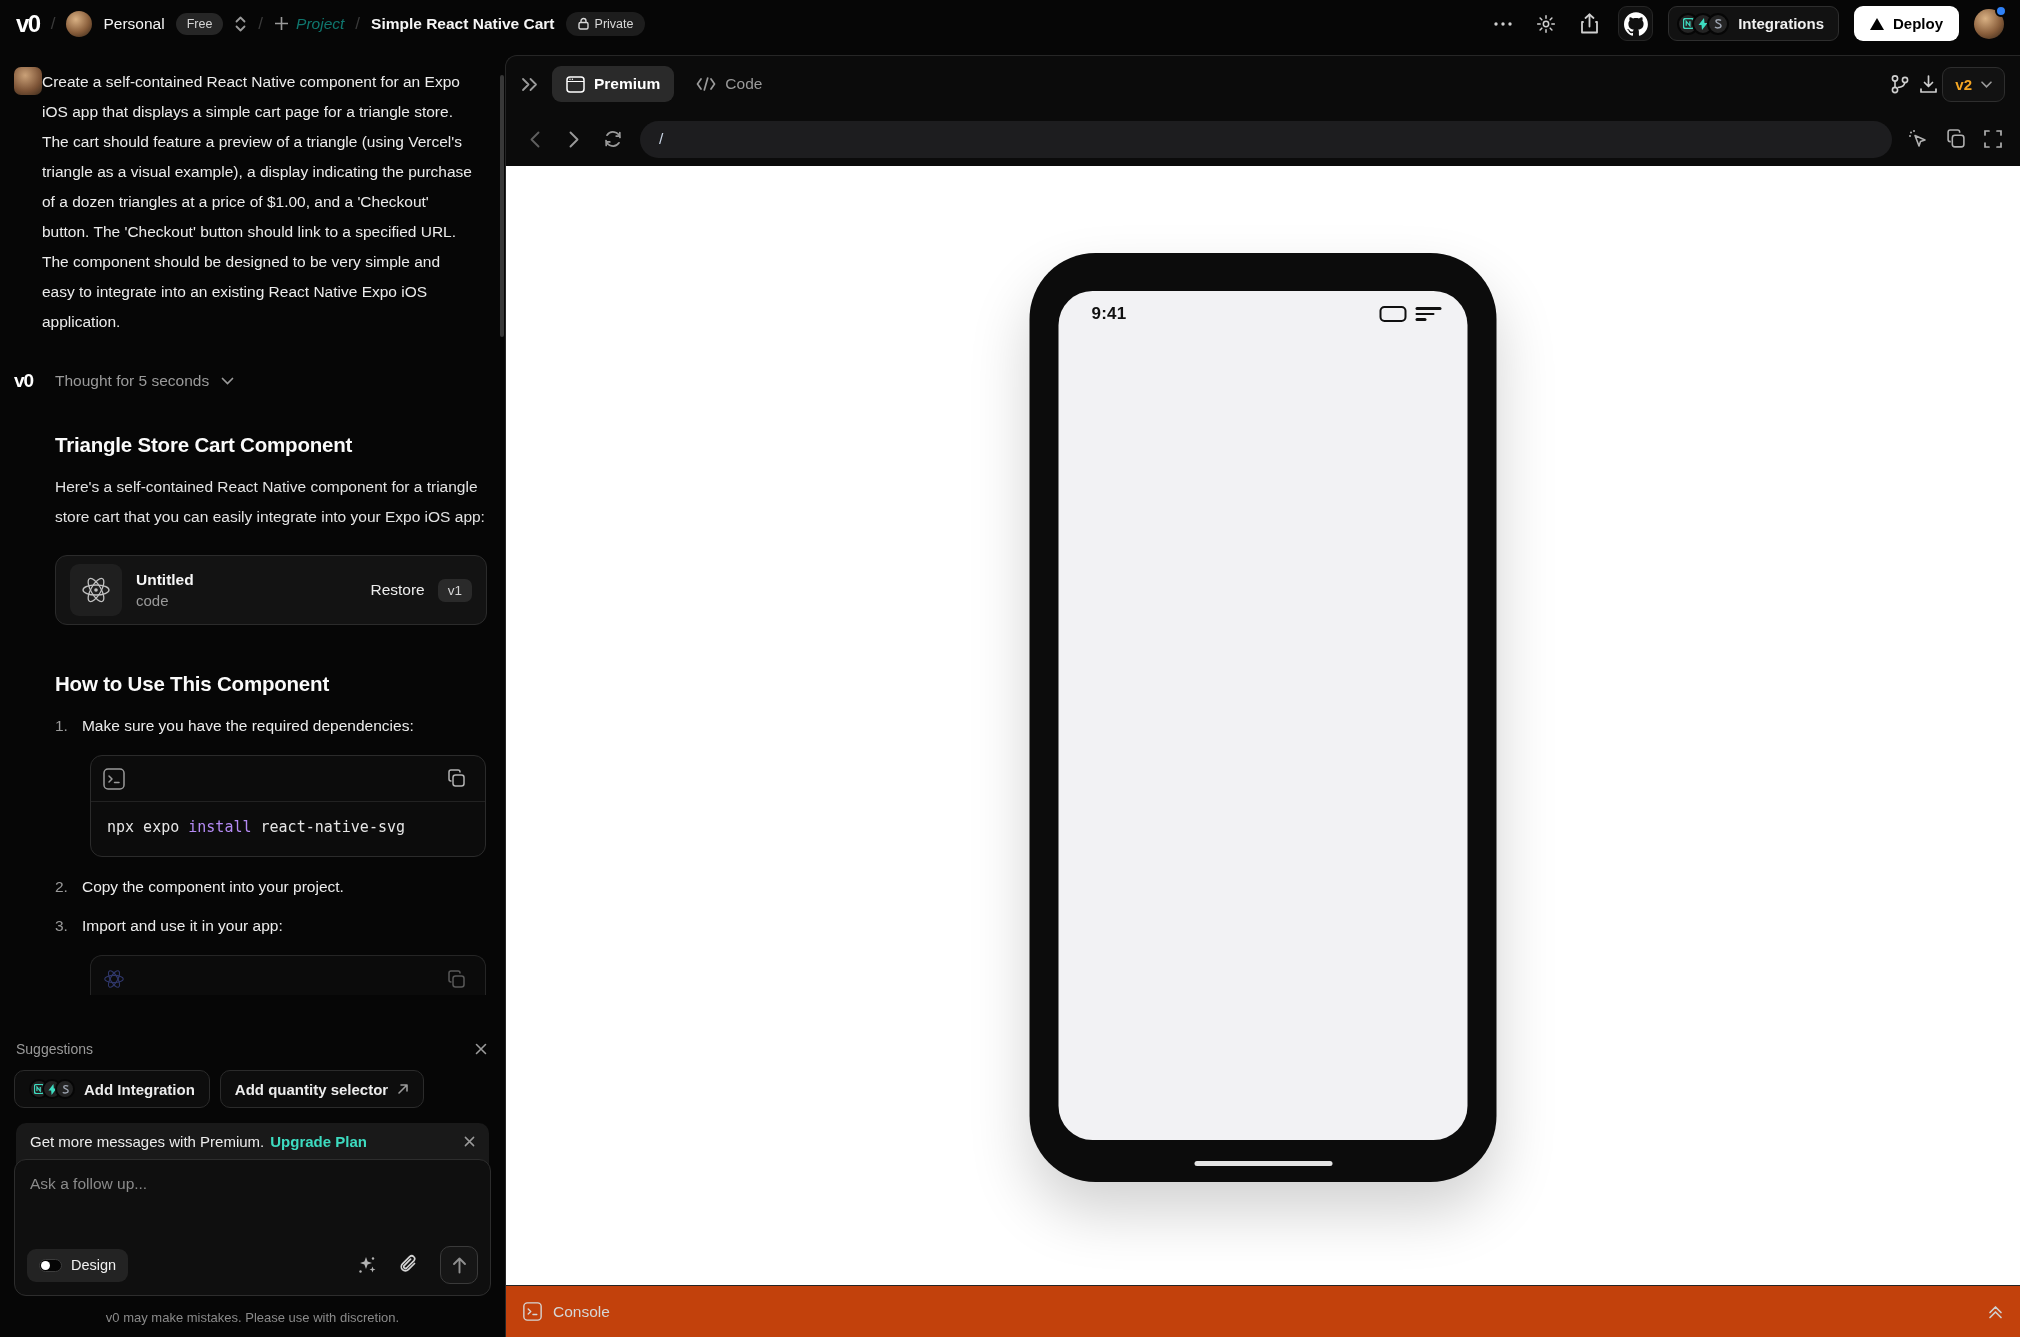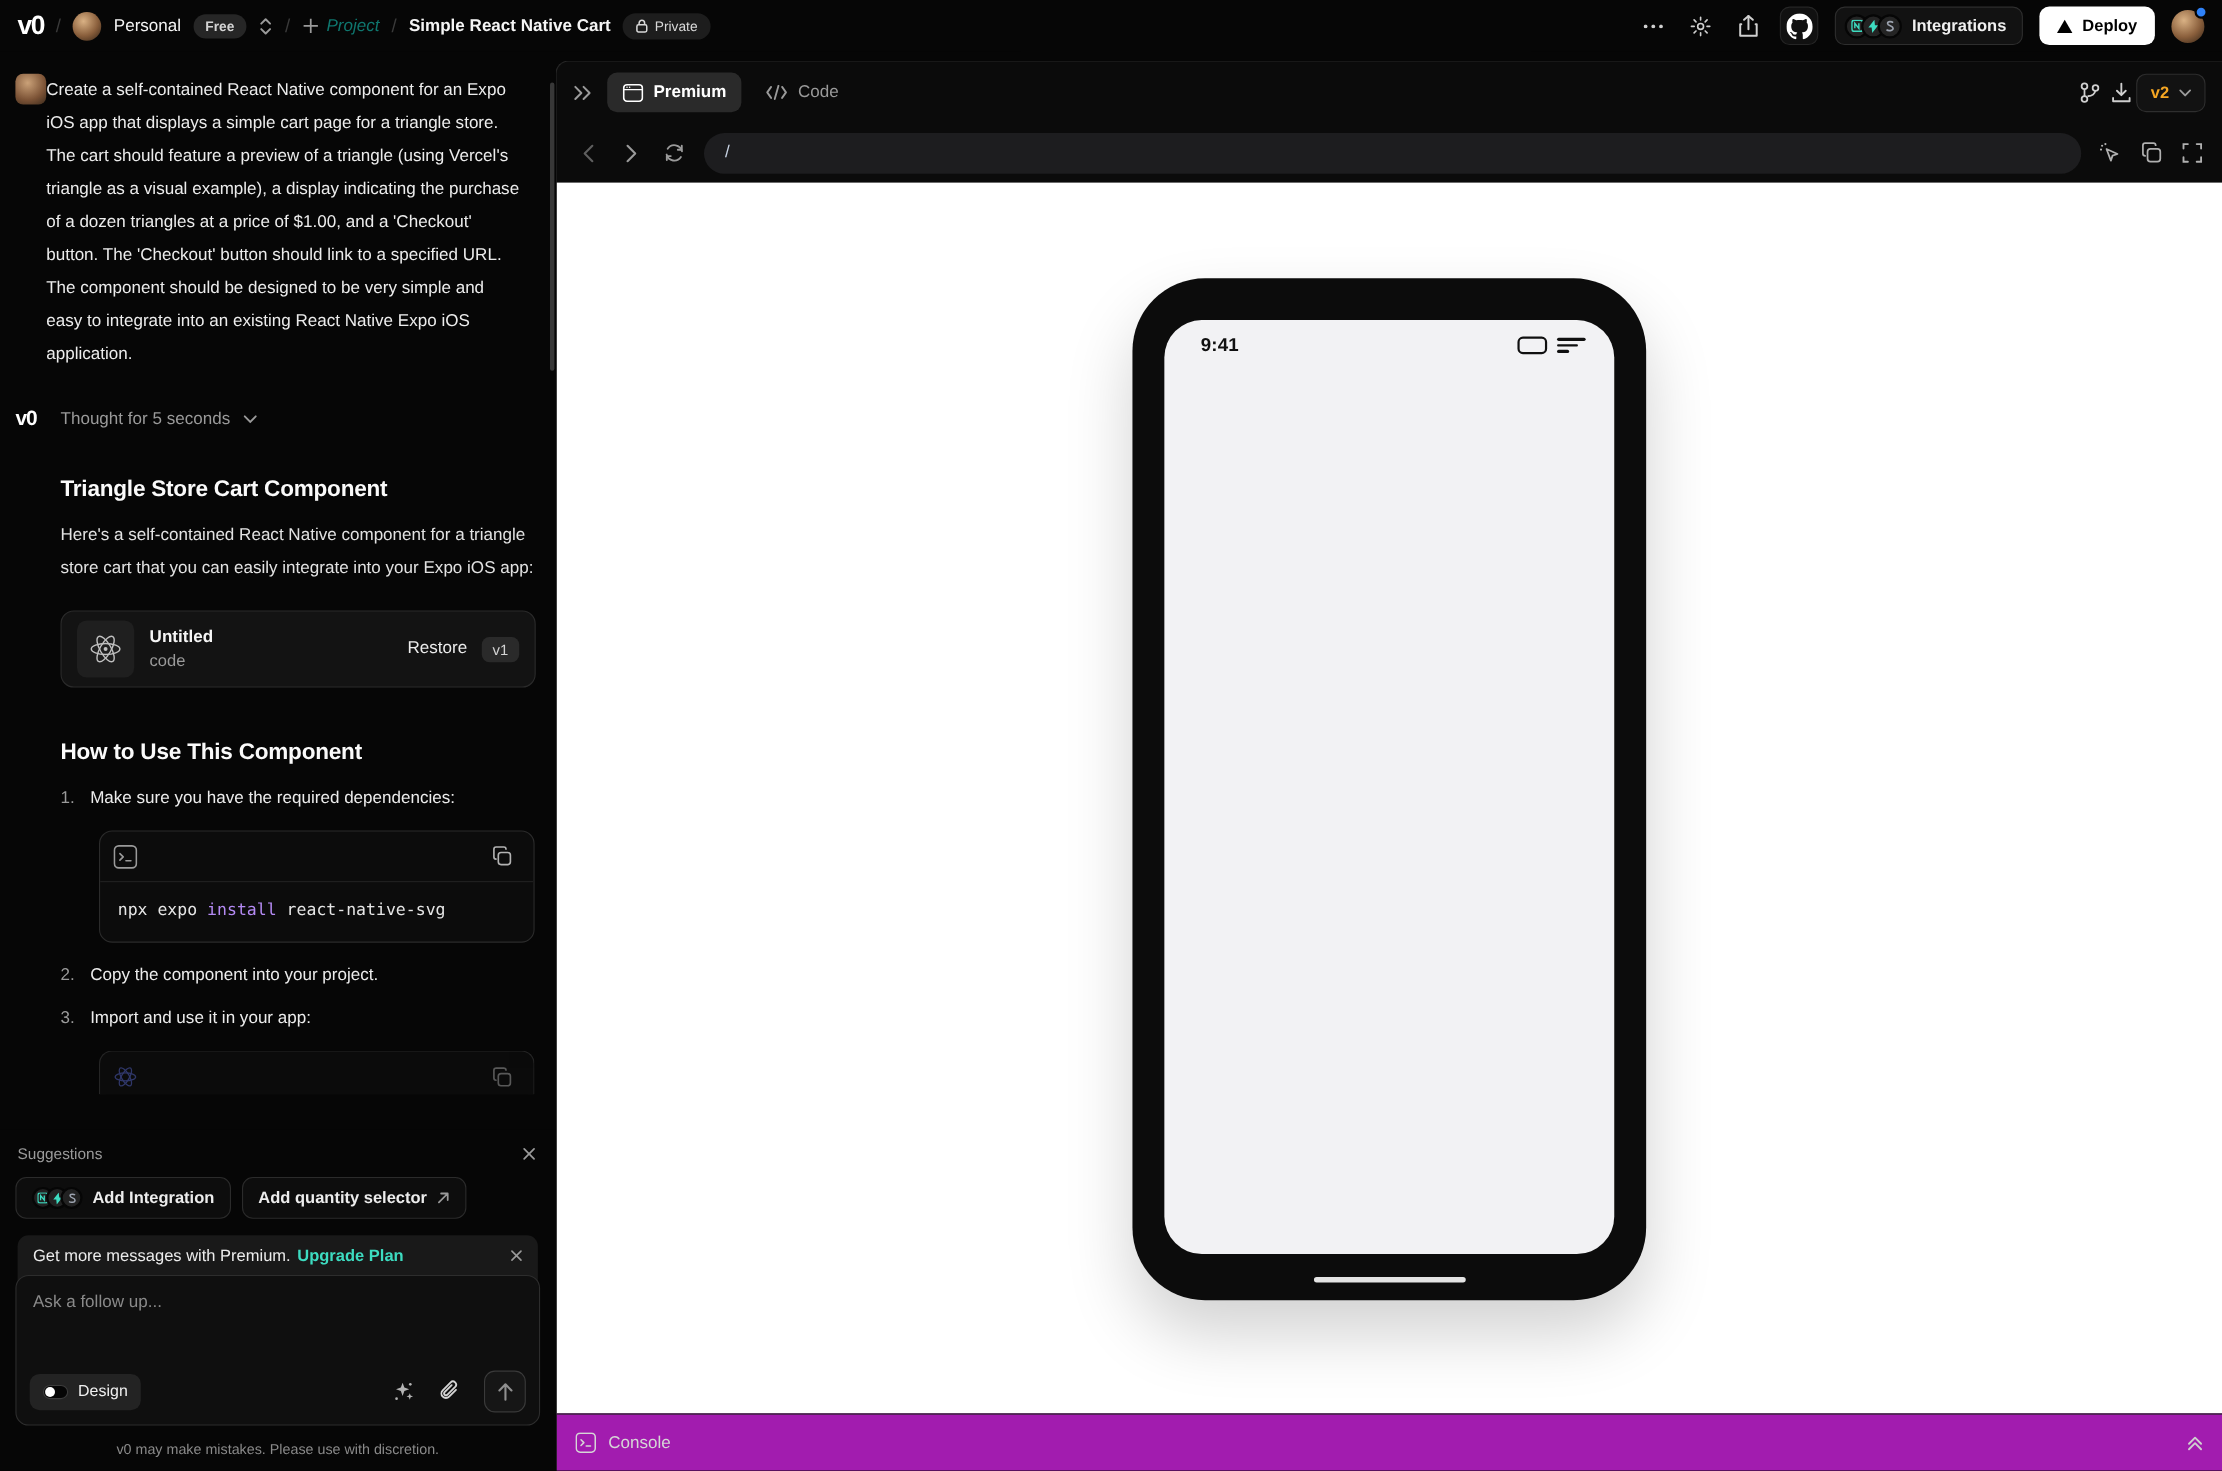--- a/index.html
+++ b/index.html
@@ -9,21 +9,21 @@
 
   
   .header { position:fixed; left:0; top:0; width:2020px; height:47px; display:flex;
     align-items:center; justify-content:space-between; padding:0 16px; background:#060606; z-index:50; }
   .h-left { display:flex; align-items:center; gap:11px; }
   .logo { font-size:24px; font-weight:800; color:#fff; letter-spacing:-1.5px; }
   .sep { color:#3a3a3a; font-size:17px; }
   .h-avatar { width:26px; height:26px; border-radius:50%;
     background:radial-gradient(circle at 38% 32%, #d9b184, #8a5f3c 55%, #302114); }
   .ws-name { font-size:15.5px; font-weight:400; color:#f5f5f5; }
-  .pill { background:#262626; color:#d4d4d4; border-radius:999px; padding:4px 11px; font-size:12.5px;font-weight:bold; }
+  .pill { background:#262626; color:#d4d4d4; border-radius:999px; padding:4px 11px; font-size:12.5px; }
   .proj { display:flex; align-items:center; gap:7px; color:#0f766e; font-size:15.5px;font-style:italic; }
   .title { font-size:15.5px; font-weight:600; color:#f5f5f5; }
   .private { display:flex; align-items:center; gap:6px; background:#1d1d1d; border-radius:999px;
     padding:5px 12px; color:#d8d8d8; font-size:12.5px; }
   .h-right { display:flex; align-items:center; gap:15px; }
   .icon-btn { width:28px; height:28px; display:flex; align-items:center; justify-content:center; }
   .gh-btn { width:35px; height:35px; border-radius:9px; background:#111; border:1px solid #262626;
     display:flex; align-items:center; justify-content:center; }
   .integrations { height:35px; display:flex; align-items:center; gap:9px; padding:0 14px 0 8px;
     border:1px solid #2e2e2e; background:#121212; border-radius:9px; }
@@ -114,21 +114,21 @@
   .tb-right { margin-left:auto; display:flex; align-items:center; }
   .vbtn { display:flex; align-items:center; gap:9px; border:1px solid #2e2e2e; background:#121212;
     height:35px; padding:0 12px; border-radius:9px; }
   .vbtn-label { color:#f5a623; font-size:15px; font-weight:600; }
   .urlbar { height:54px; display:flex; align-items:center; gap:15px; padding:0 17px; }
   .nav-ic { display:flex; align-items:center; justify-content:center; width:24px; height:24px; }
   .url { flex:1; height:37px; background:#1d1d1f; border-radius:999px; display:flex; align-items:center;
     padding:0 19px; color:#c9d4e4; font-size:15.5px; }
   .url-icons { display:flex; align-items:center; gap:17px; }
   .canvas { position:absolute; top:110px; left:0; right:0; bottom:52px; background:#ffffff; }
-  .console { position:absolute; left:0; right:0; bottom:0; height:52px; background:#a21caf;
+  .console { position:absolute; left:0; right:0; bottom:0; height:52px; background:#c2410c;
     border-top:1px solid #242424; display:flex; align-items:center; gap:11px; padding:12px 17px; }
   .console-label { color:#d6d6d6; font-size:15.5px; }
   .console-expand { margin-left:auto; }
 
   
   .phone { position:absolute; left:50%; transform:translateX(-50%); top:87px; width:467px; height:929px;
     background:#0c0c0c; border-radius:66px; box-shadow:0 30px 60px rgba(0,0,0,.18); }
   .screen { position:absolute; left:29px; right:29px; top:38px; bottom:42px; background:#f2f2f4;
     border-radius:34px; overflow:hidden; }
   .statusbar { display:flex; justify-content:space-between; align-items:center; padding:13px 26px 0 33px; }

